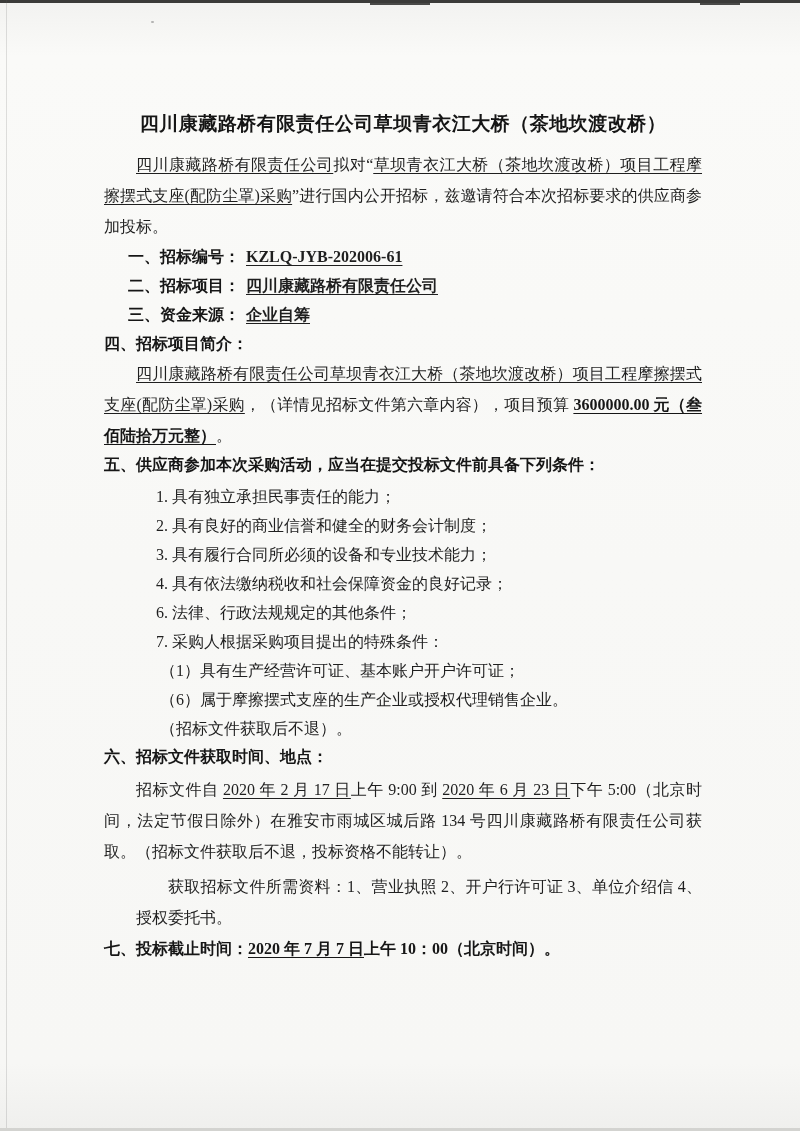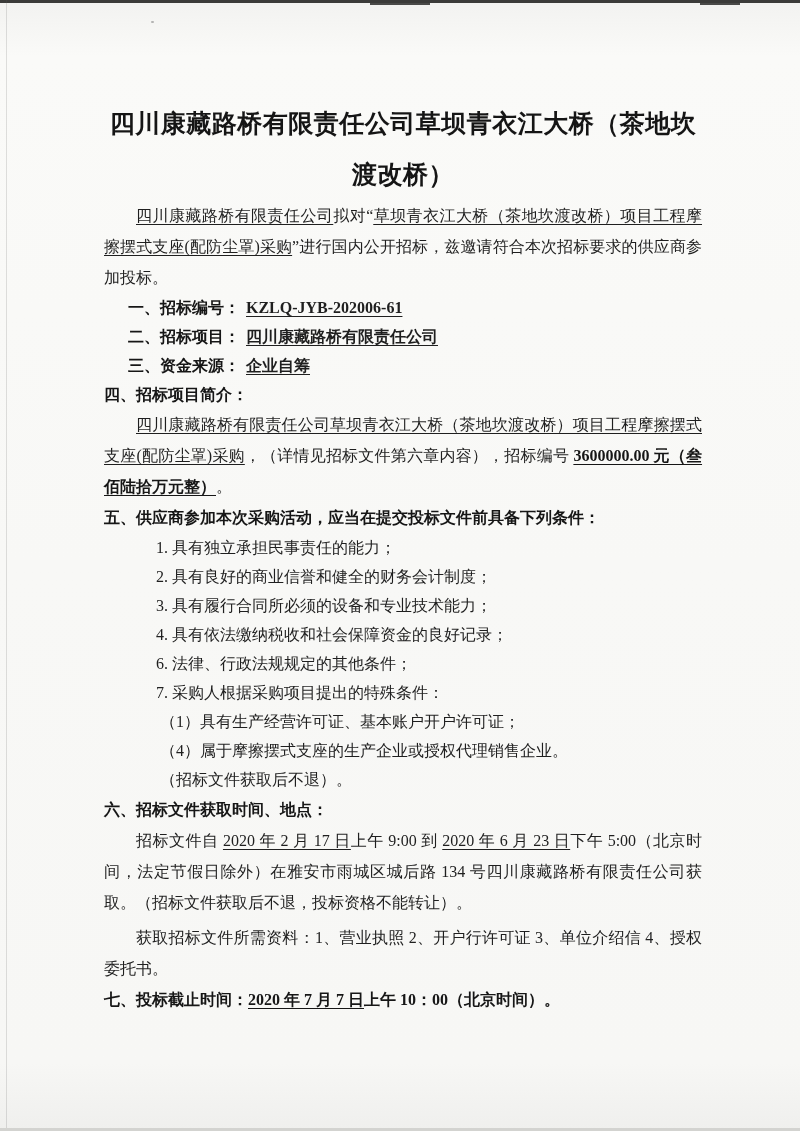--- a/index.html
+++ b/index.html
@@ -20,32 +20,32 @@
   .edge-top-notch2{position:absolute;top:3px;left:700px;width:40px;height:2px;background:#4a4a48;}
   .edge-left{position:absolute;top:0;left:6px;width:1px;height:100%;background:rgba(90,90,88,0.18);}
   .edge-bottom{position:absolute;bottom:0;left:0;width:100%;height:3px;background:#d3d3d0;}
   .speck{position:absolute;top:21px;left:151px;width:3px;height:2px;background:rgba(60,60,60,0.35);border-radius:1px;}
 
   .content{
     position:absolute;left:104px;top:98px;width:598px;
     font-size:16px;line-height:31px;
   }
   .title{
-    font-size:25px;line-height:51px;font-weight:bold;
+    font-size:19px;line-height:51px;font-weight:bold;
     text-align:center;letter-spacing:0.5px;color:#151515;
   }
   .p{margin:0;text-align:justify;}
   .indent{text-indent:2em;}
   .u{text-decoration:underline;text-underline-offset:3px;text-decoration-thickness:1px;}
   .b{font-weight:bold;color:#161616;}
   .field{line-height:29px;}
   .field .label{font-weight:bold;color:#161616;margin-left:24px;}
   .field .value{margin-left:6px;font-weight:bold;}
   .h-num{line-height:29px;font-weight:bold;color:#161616;}
-  .h-sec{line-height:31px;font-weight:bold;color:#161616;}
+  .h-sec{line-height:31px;font-weight:bold;color:#161616;font-family:Liberation Mono, monospace;}
   .cond{line-height:29px;padding-left:52px;}
   .cond.paren{padding-left:56px;}
   .sec7line{line-height:31px;}
 </style>
 </head>
 <body>
 
 <div class="page">
   <div class="edge-top"></div>
   <div class="edge-top-notch1"></div>
@@ -63,37 +63,37 @@
     <p class="p indent"><span class="u">四川康藏路桥有限责任公司</span><span>拟对“</span><span class="u">草坝青衣江大桥（茶地坎渡改桥）项目工程摩擦摆式支座(配防尘罩)采购</span><span>”进行国内公开招标，兹邀请符合本次招标要求的供应商参加投标。</span></p>
 
     <div class="field"><span class="label">一、招标编号：</span><span class="value u">KZLQ-JYB-202006-61</span></div>
 
     <div class="field"><span class="label">二、招标项目：</span><span class="value u">四川康藏路桥有限责任公司</span></div>
 
     <div class="field"><span class="label">三、资金来源：</span><span class="value u">企业自筹</span></div>
 
     <div class="h-num">四、招标项目简介：</div>
 
-    <p class="p indent"><span class="u">四川康藏路桥有限责任公司草坝青衣江大桥（茶地坎渡改桥）项目工程摩擦摆式支座(配防尘罩)采购</span><span>，（详情见招标文件第六章内容），招标编号 </span><span class="u b">3600000.00 元（叁佰陆拾万元整）</span><span>。</span></p>
+    <p class="p indent"><span class="u">四川康藏路桥有限责任公司草坝青衣江大桥（茶地坎渡改桥）项目工程摩擦摆式支座(配防尘罩)采购</span><span>，（详情见招标文件第六章内容），项目预算 </span><span class="u b">3600000.00 元（叁佰陆拾万元整）</span><span>。</span></p>
 
     <div class="h-sec">五、供应商参加本次采购活动，应当在提交投标文件前具备下列条件：</div>
 
     <div class="cond">1. 具有独立承担民事责任的能力；</div>
     <div class="cond">2. 具有良好的商业信誉和健全的财务会计制度；</div>
     <div class="cond">3. 具有履行合同所必须的设备和专业技术能力；</div>
     <div class="cond">4. 具有依法缴纳税收和社会保障资金的良好记录；</div>
     <div class="cond">6. 法律、行政法规规定的其他条件；</div>
     <div class="cond">7. 采购人根据采购项目提出的特殊条件：</div>
     <div class="cond paren">（1）具有生产经营许可证、基本账户开户许可证；</div>
-    <div class="cond paren">（4）属于摩擦摆式支座的生产企业或授权代理销售企业。</div>
+    <div class="cond paren">（6）属于摩擦摆式支座的生产企业或授权代理销售企业。</div>
     <div class="cond paren">（招标文件获取后不退）。</div>
 
     <div class="h-sec">六、招标文件获取时间、地点：</div>
 
     <p class="p indent"><span>招标文件自 </span><span class="u">2020 年 2 月 17 日</span><span>上午 9:00 到 </span><span class="u">2020 年 6 月 23 日</span><span>下午 5:00（北京时间，法定节假日除外）在雅安市雨城区城后路 134 号四川康藏路桥有限责任公司获取。（招标文件获取后不退，投标资格不能转让）。</span></p>
 
-    <p class="p indent" style="margin-top:4px;">获取招标文件所需资料：1、营业执照 2、开户行许可证 3、单位介绍信 4、授权委托书。</p>
+    <p class="p indent" style="margin-top:4px;margin-left:32px;">获取招标文件所需资料：1、营业执照 2、开户行许可证 3、单位介绍信 4、授权委托书。</p>
 
     <div class="sec7line"><span class="b">七、投标截止时间：</span><span class="u b">2020 年 7 月 7 日</span><span class="b">上午 10：00（北京时间）。</span></div>
 
 
   </div>
 </div>
 
 </body></html>

